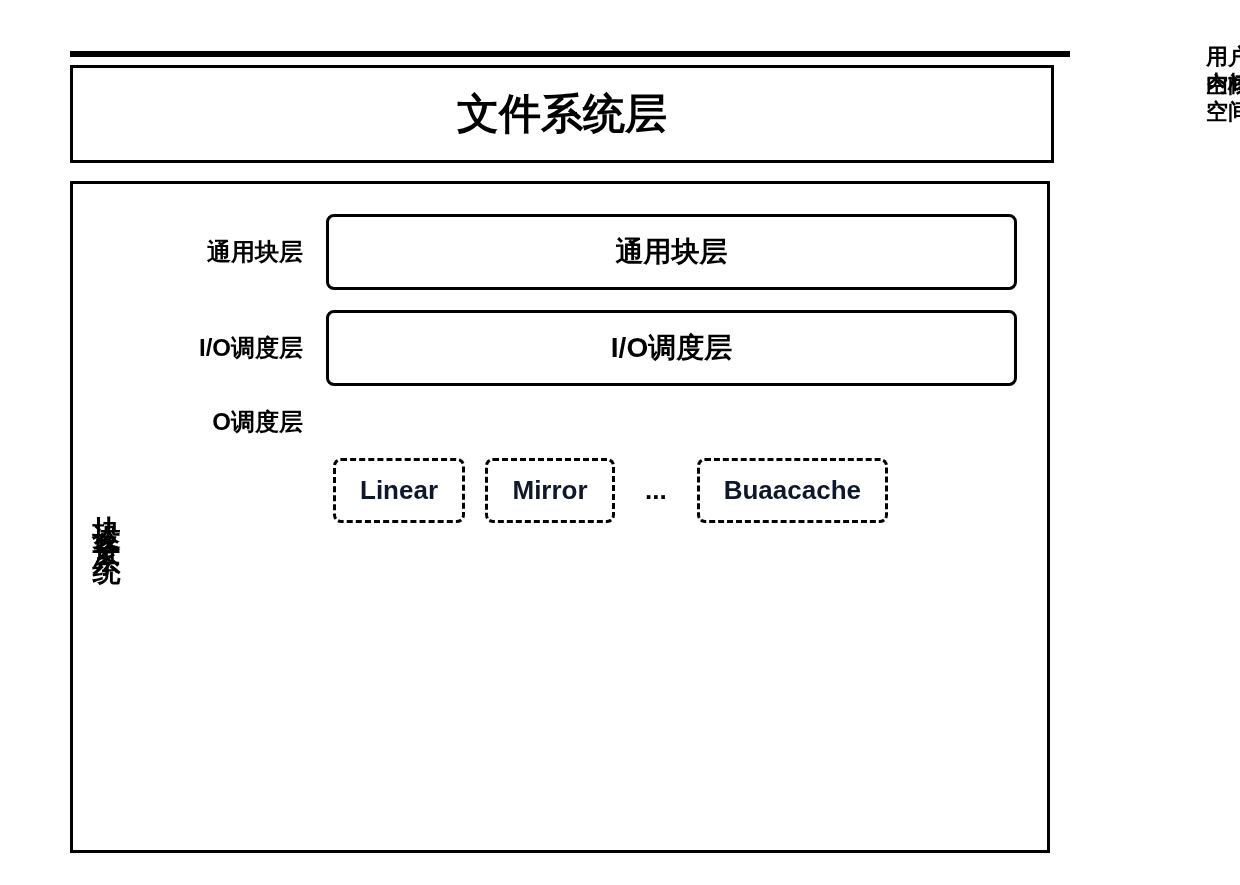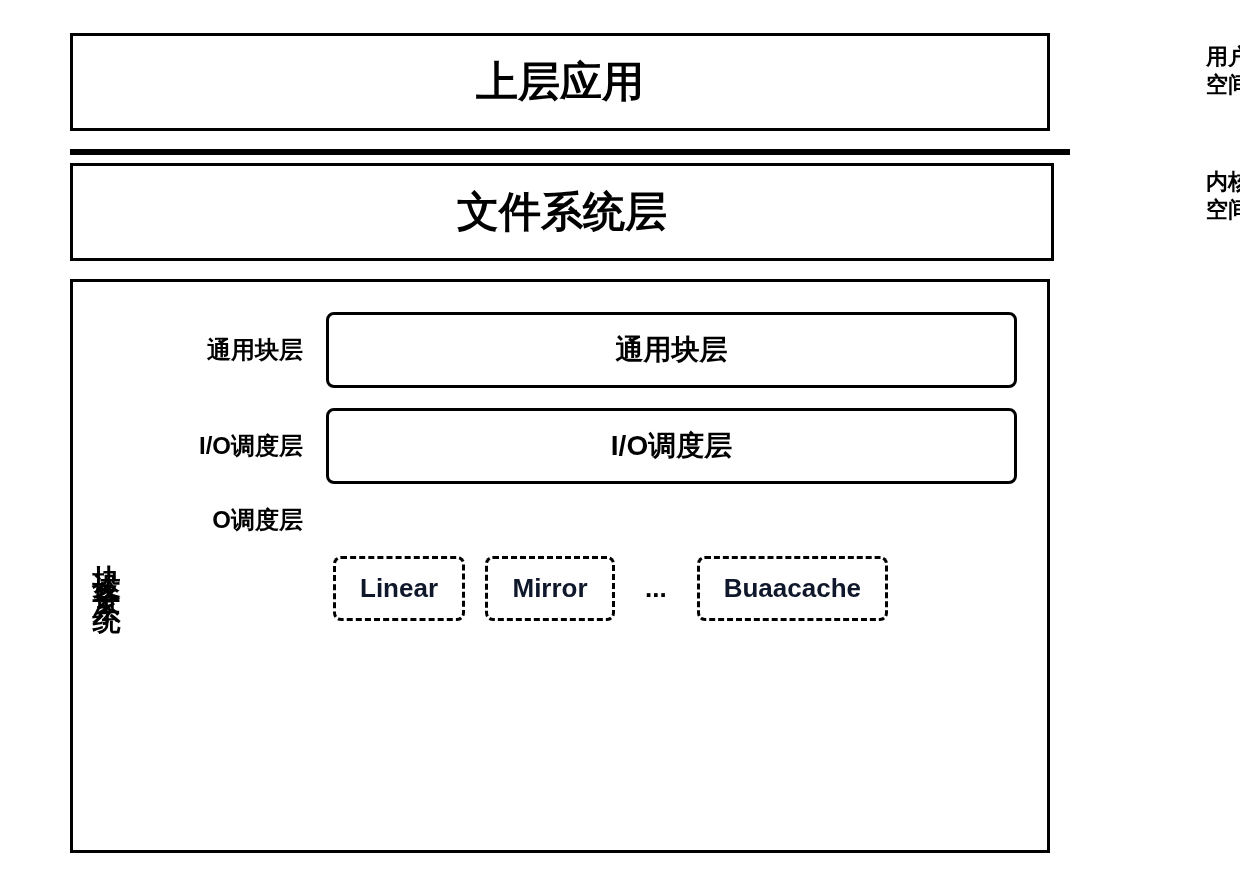--- a/index.html
+++ b/index.html
@@ -162,23 +162,20 @@
       color: #000;
       padding: 14px 10px;
     }
   </style>
 </head>
 <body>
 
 <div class="diagram-container">
 
   <div class="section-top-app">
-    <div class="box-top-app">
-      <span>上层应用</span>
-    </div>
     <div class="right-label" style="top: 10px;">用户<br>空间</div>
   </div>
 
   <div class="thick-divider"></div>
 
   <div class="section-filesystem">
     <div class="box-filesystem">
       <span>文件系统层</span>
     </div>
     <div class="right-label" style="top: 5px;">内核<br>空间</div>

